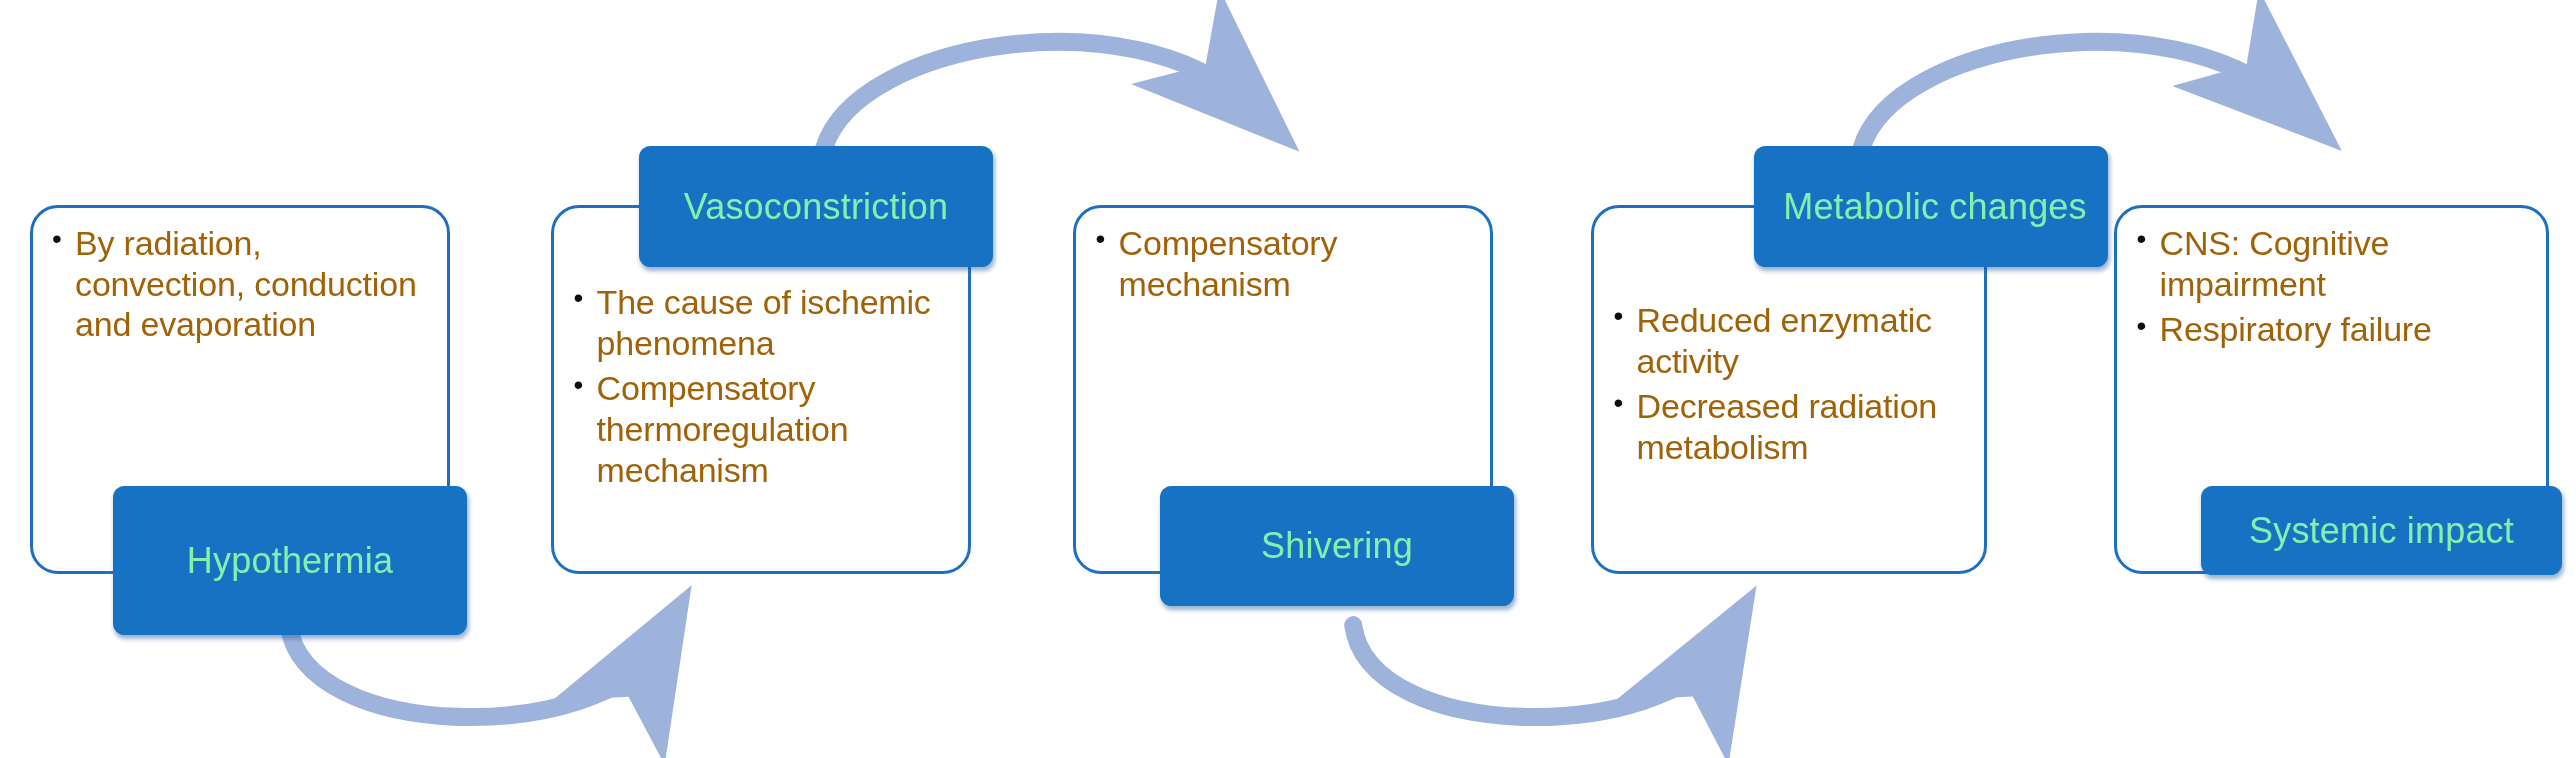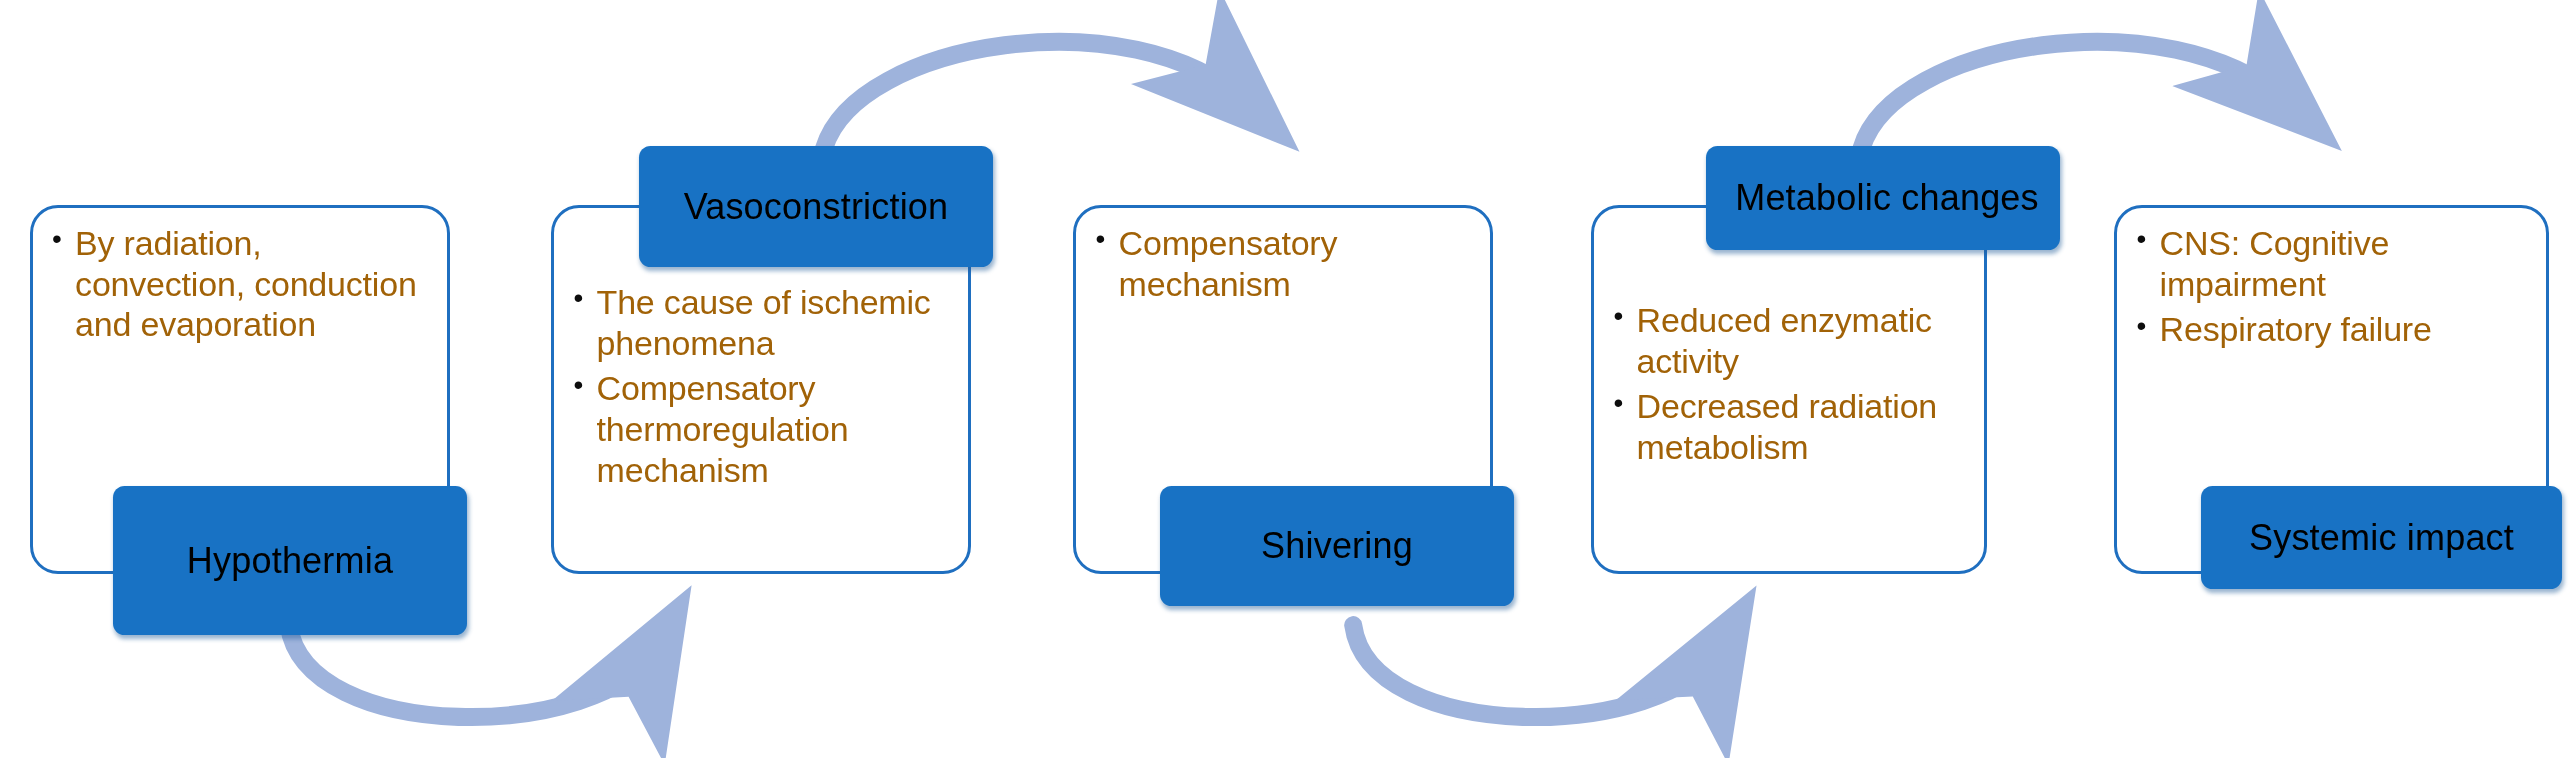--- a/index.html
+++ b/index.html
@@ -75,21 +75,21 @@
     background:#1872c4;
     border-radius:11.5px;
     box-shadow:1.6px 3.3px 4.1px rgba(31,90,150,.45);
     display:flex;
     align-items:center;
     justify-content:center;
     text-align:center;
     z-index:5;
   }
   .chip span{
-    color:#000000;
+    color:#86efac;
     font-size:36px;
     line-height:1.16;
     letter-spacing:0.2px;
     padding:0 8.2px;
     display:block;
   }
 </style>
 </head>
 <body>
 
@@ -145,31 +145,31 @@
     </div>
   </div>
 
   <div class="group">
     <div class="card" style="left:1591px; top:205px; width:396px; height:369px;">
       <ul class="bullets" style="top:92px;">
         <li>Reduced enzymatic activity</li>
         <li>Decreased radiation metabolism</li>
       </ul>
     </div>
-    <div class="chip" style="left:1706px; top:146px; width:354px; height:104px;padding-left:8px;">
+    <div class="chip" style="left:1754px; top:146px; width:354px; height:121px;padding-left:8px;">
       <span>Metabolic changes</span>
     </div>
   </div>
 
   <div class="group">
     <div class="card" style="left:2114px; top:205px; width:435px; height:369px;">
       <ul class="bullets">
         <li>CNS: Cognitive impairment</li>
         <li>Respiratory failure</li>
       </ul>
     </div>
-    <div class="chip" style="left:2201px; top:486px; width:361px; height:103px;">
+    <div class="chip" style="left:2201px; top:486px; width:361px; height:89px;">
       <span>Systemic impact</span>
     </div>
   </div>
 
 </div>
 
 
 </body></html>

